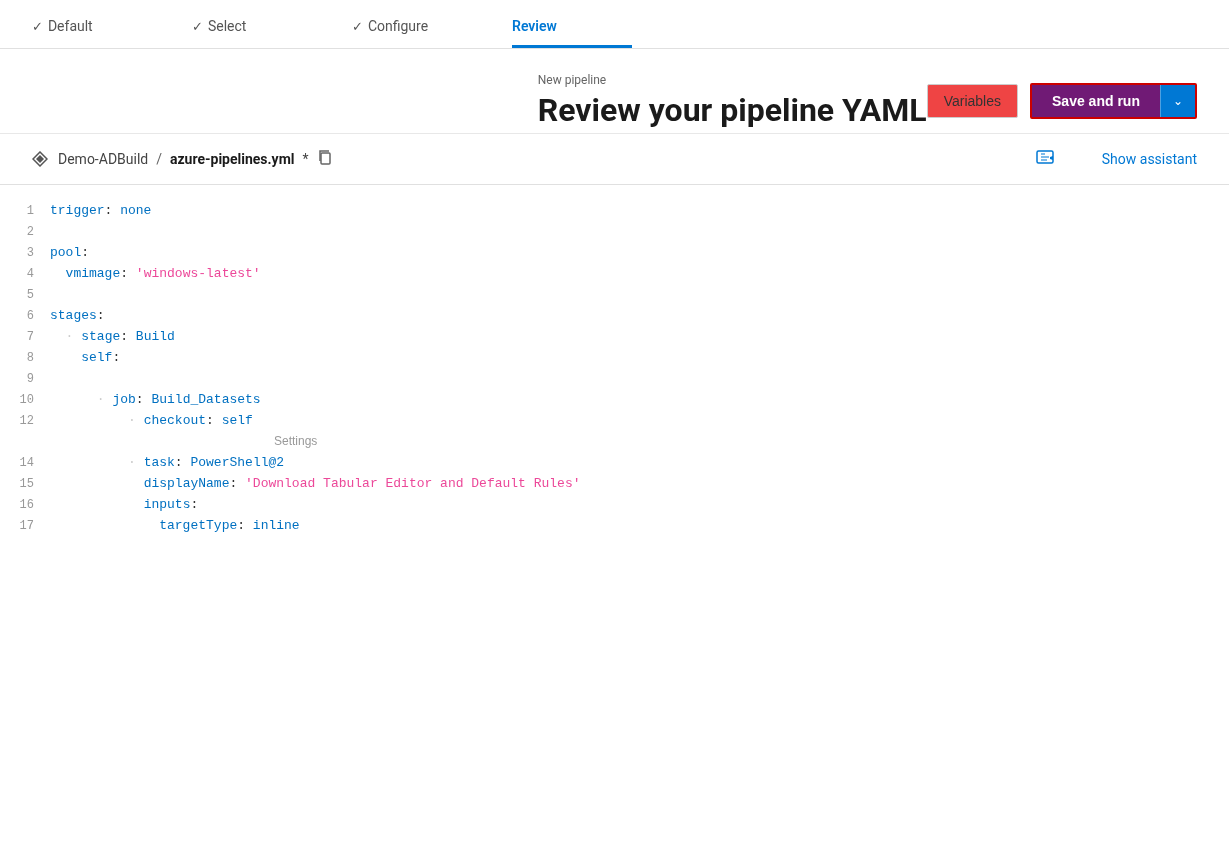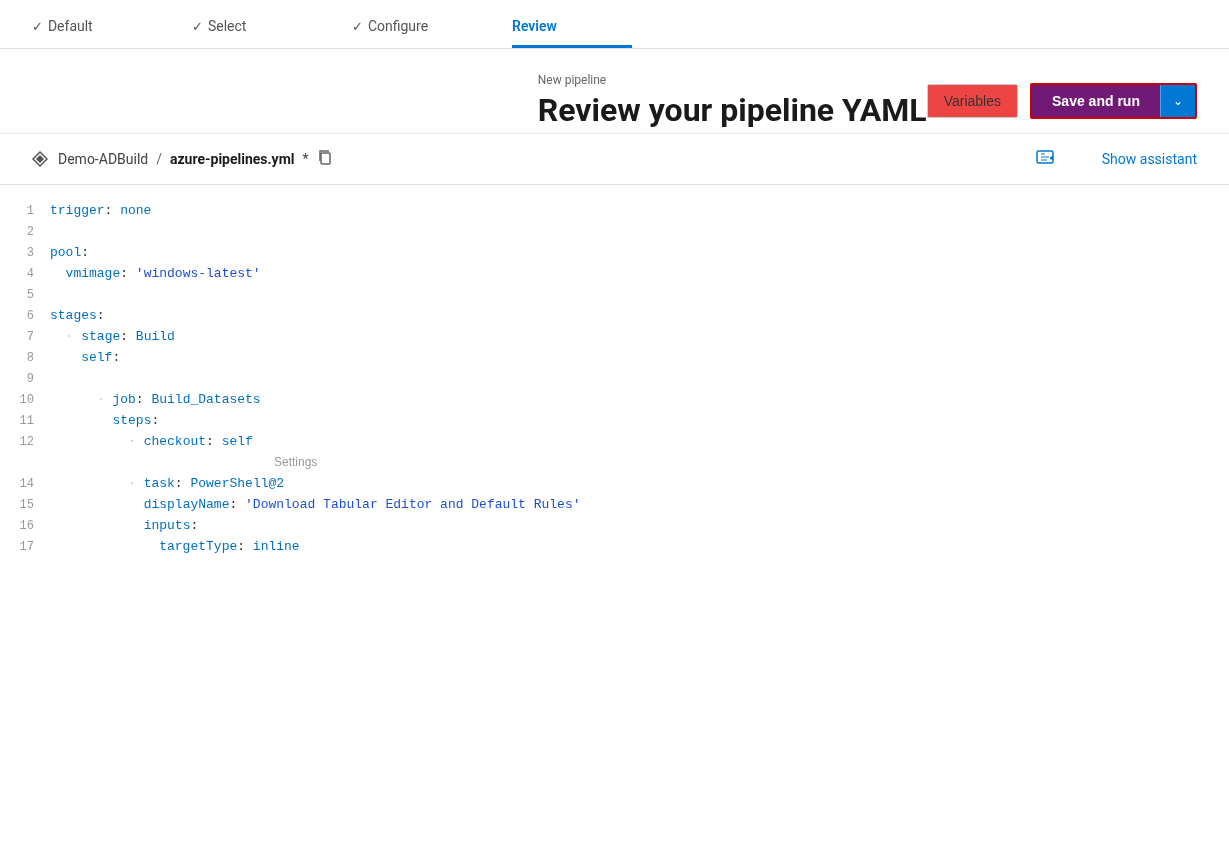--- a/index.html
+++ b/index.html
@@ -178,21 +178,21 @@
       font-size: 12px;
       flex-shrink: 0;
       padding-top: 1px;
     }
     .line-content {
       flex: 1;
       white-space: pre;
     }
     .yaml-key { color: #0070c1; }
     .yaml-value { color: #0070c1; }
-    .yaml-string { color: #1d4ed8; }
+    .yaml-string { color: #ec4899; }
     .settings-tooltip {
       color: #999;
       font-family: -apple-system, BlinkMacSystemFont, 'Segoe UI', sans-serif;
       font-size: 12px;
       margin-left: 4px;
     }
   </style>
 </head>
 <body>
 
@@ -320,24 +320,20 @@
     <div class="code-line">
       <span class="line-number">9</span>
       <span class="line-content"></span>
     </div>
 
     <div class="code-line">
       <span class="line-number">10</span>
       <span class="line-content">      <span style="color:#ccc">·</span> <span class="yaml-key">job</span><span style="color:#333">: </span><span class="yaml-value">Build_Datasets</span></span>
     </div>
 
-    <div class="code-line">
-      <span class="line-number">11</span>
-      <span class="line-content">        <span class="yaml-key">steps</span><span style="color:#333">:</span></span>
-    </div>
 
     <div class="code-line">
       <span class="line-number">12</span>
       <span class="line-content">          <span style="color:#ccc">·</span> <span class="yaml-key">checkout</span><span style="color:#333">: </span><span class="yaml-value">self</span></span>
     </div>
 
 
     <div class="code-line">
       <span class="line-number"></span>
       <span class="line-content"><span style="padding-left:220px;" class="settings-tooltip">Settings</span></span>

